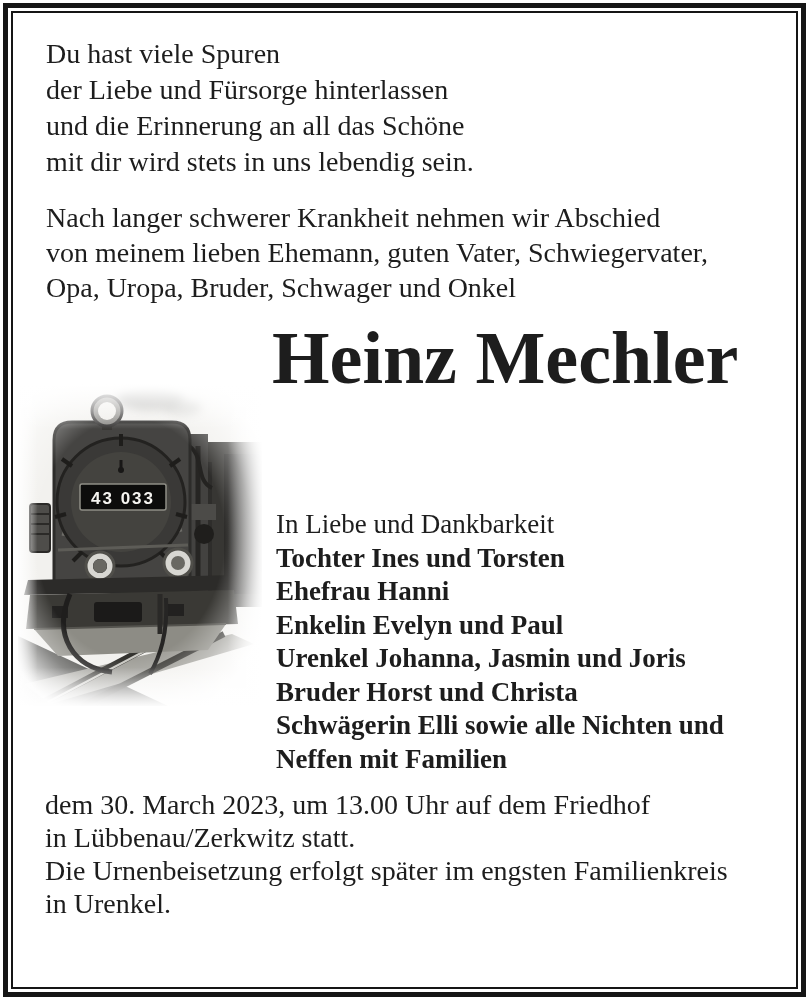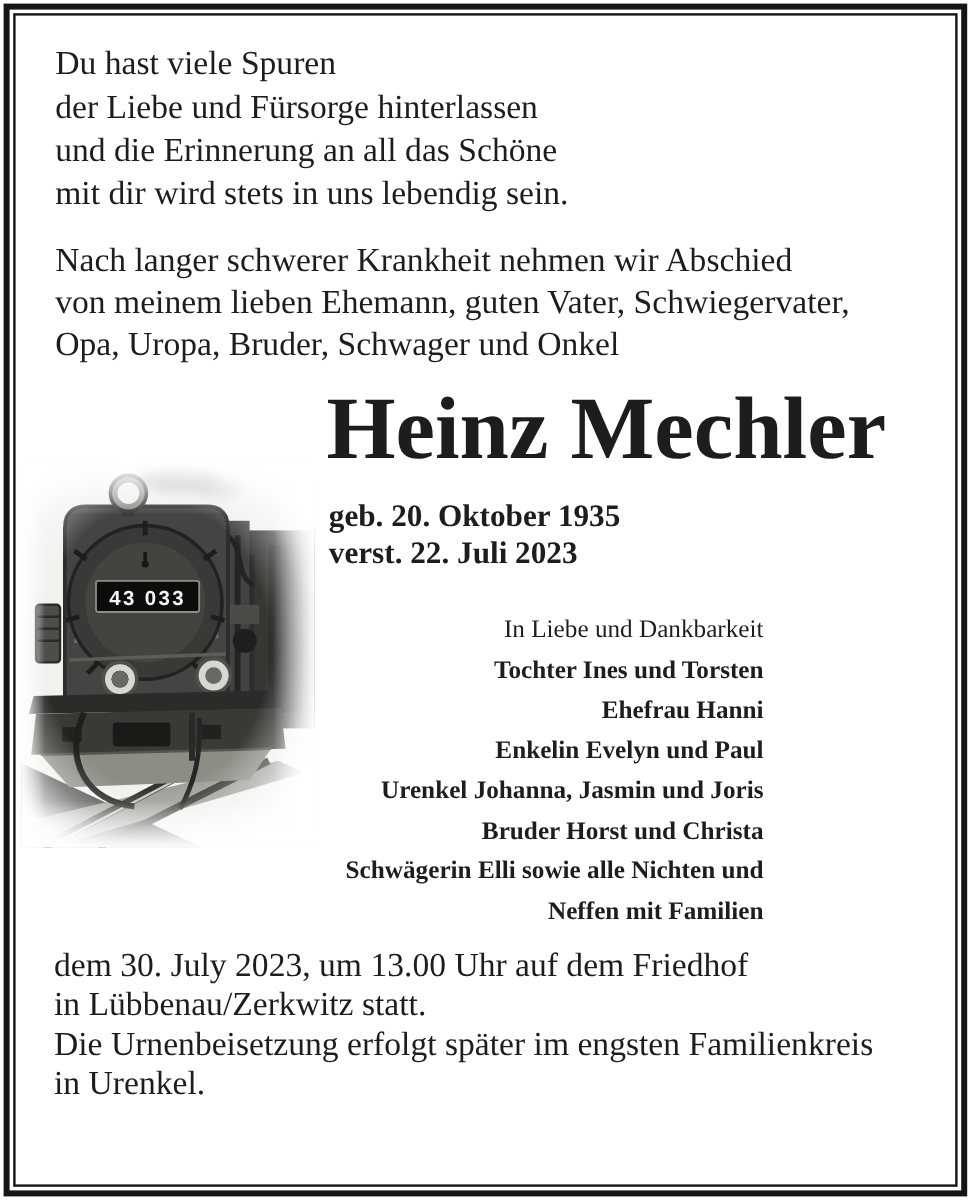--- a/index.html
+++ b/index.html
@@ -34,22 +34,22 @@
     position:absolute;left:272px;top:318px;
     margin:0;
     font-size:74px;line-height:80px;font-weight:700;
     letter-spacing:0px;white-space:nowrap;
   }
   .dates{
     position:absolute;left:274px;top:414px;
     font-size:26px;line-height:31px;font-weight:700;
   }
   .family{
-    position:absolute;left:288px;top:508px;
-    font-size:21px;line-height:33.5px;text-align:right;
+    position:absolute;left:276px;top:508px;
+    font-size:27px;line-height:33.5px;
   }
   .family .family-name{font-weight:700;}
   .funeral{
     position:absolute;left:45px;top:788px;
     font-size:28px;line-height:33px;
   }
   
   .photo{
     position:absolute;left:18px;top:384px;
     width:244px;height:322px;margin:0;
@@ -163,35 +163,31 @@
 
       <path d="M52,210 C34,252 56,284 94,288" fill="none" stroke="#1f1e1d" stroke-width="5"></path>
       <path d="M148,214 C150,250 142,272 132,290" fill="none" stroke="#262524" stroke-width="4"></path>
       <line x1="142" y1="210" x2="142" y2="250" stroke="#2a2927" stroke-width="5"></line>
     </svg>
     <div class="vignette"></div>
   </figure>
 
   <h1 class="deceased-name">Heinz Mechler</h1>
 
-  <div class="dates">
-    <div class="textline">geb. 20. Oktober 1935</div>
-    <div class="textline">verst. 22. Juli 2023</div>
-  </div>
 
   <div class="family">
     <div class="textline">In Liebe und Dankbarkeit</div>
     <div class="textline family-name">Tochter Ines und Torsten</div>
     <div class="textline family-name">Ehefrau Hanni</div>
     <div class="textline family-name">Enkelin Evelyn und Paul</div>
     <div class="textline family-name">Urenkel Johanna, Jasmin und Joris</div>
     <div class="textline family-name">Bruder Horst und Christa</div>
     <div class="textline family-name">Schwägerin Elli sowie alle Nichten und</div>
     <div class="textline family-name">Neffen mit Familien</div>
   </div>
 
   <div class="funeral">
-    <div class="textline">dem 30. July 2023, um 13.00 Uhr auf dem Friedhof</div>
+    <div class="textline">dem 30. March 2023, um 13.00 Uhr auf dem Friedhof</div>
     <div class="textline">in Lübbenau/Zerkwitz statt.</div>
     <div class="textline">Die Urnenbeisetzung erfolgt später im engsten Familienkreis</div>
     <div class="textline">in Urenkel.</div>
   </div>
 </div>
 
 </body></html>

